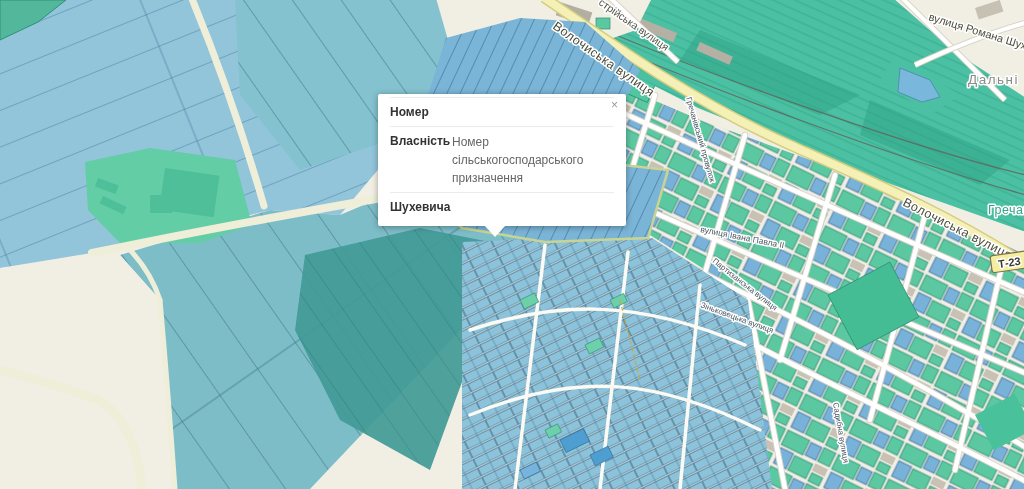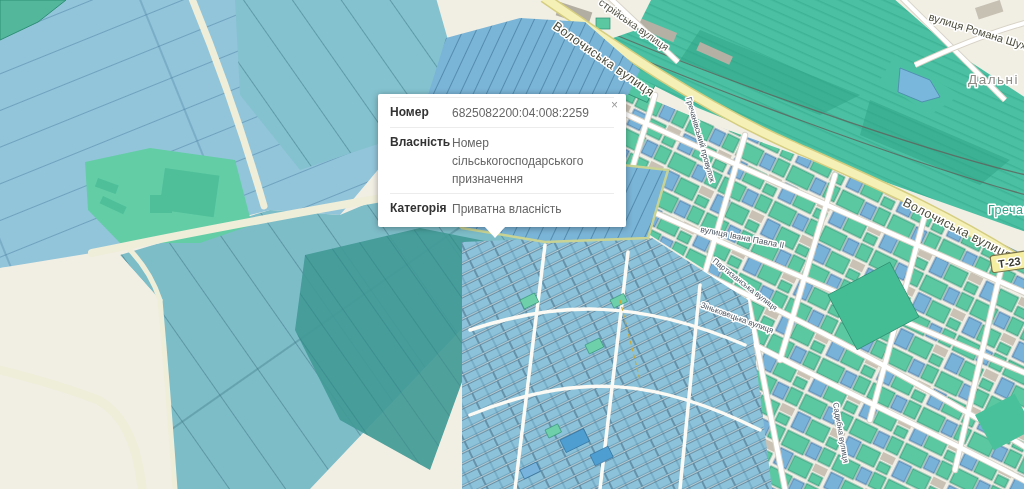--- a/index.html
+++ b/index.html
@@ -213,26 +213,24 @@
   <g transform="translate(990,256) rotate(-8)">
     <rect width="44" height="17" rx="2.5" fill="#f5eda0" stroke="#7a744a" stroke-width="1.2"></rect>
     <text x="7" y="13" font-size="11" font-weight="bold" fill="#3a3a30" stroke="none">Т-23</text>
   </g>
 </svg>
 
 <div class="popup">
   <button class="popup-close">×</button>
   <div class="prow">
     <div class="plabel">Номер</div>
-    <div class="pvalue">6825082200:04:008:2259</div>
   </div>
   <div class="prow">
     <div class="plabel">Власність</div>
     <div class="pvalue">Номер сільськогосподарського призначення</div>
   </div>
   <div class="prow">
-    <div class="plabel">Категорія</div>
-    <div class="pvalue">Приватна власність</div>
+    <div class="plabel">Шухевича</div>
   </div>
   <div class="popup-pointer"></div>
 </div>
 
 </div>
 
 </body></html>

